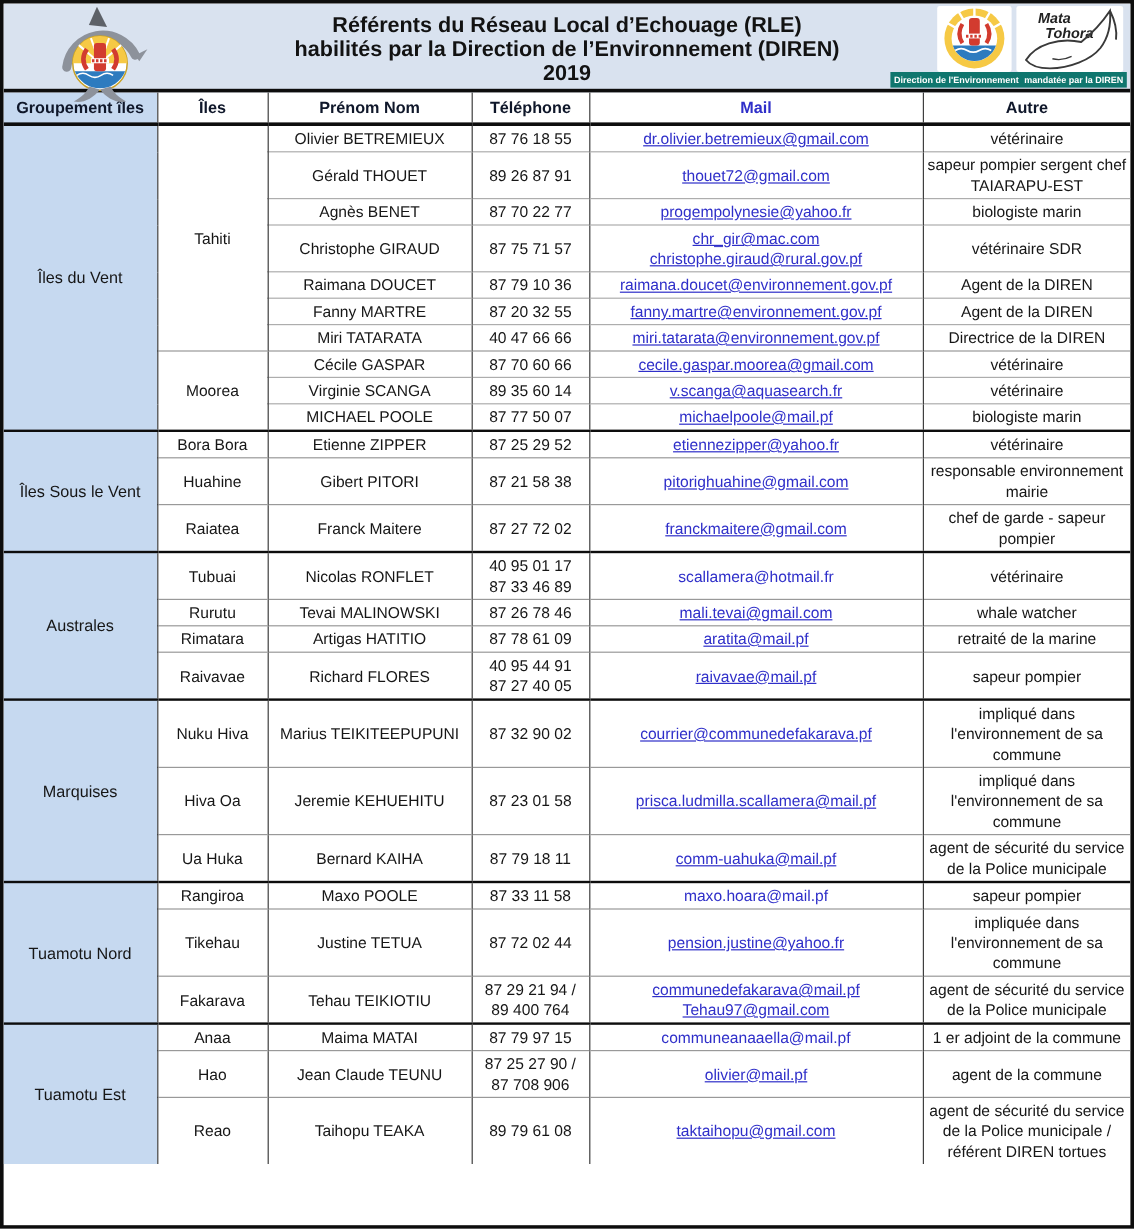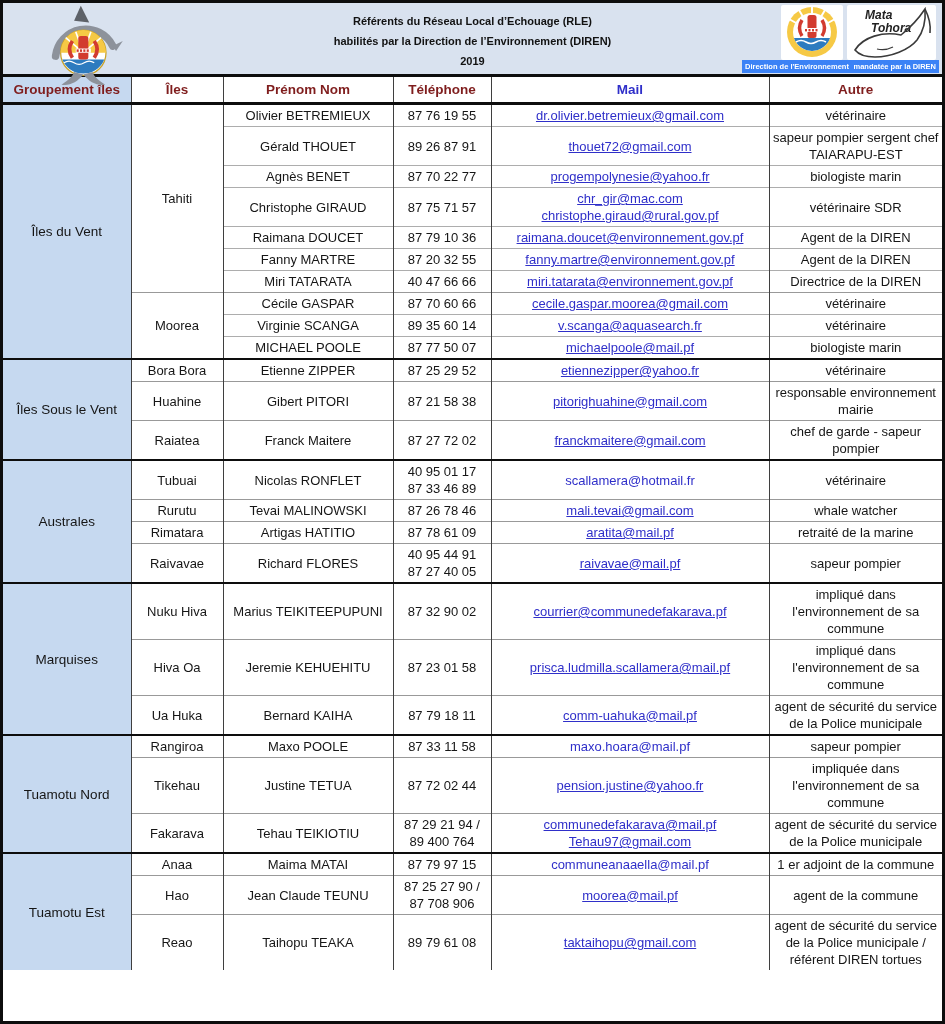--- a/index.html
+++ b/index.html
@@ -9,34 +9,34 @@
     border:3px solid #0d0d0d; font-family:"Liberation Sans", sans-serif;
     overflow:hidden;
   }
   
   .title-band {
     position:relative; height:74px; background:#d9e2ef;
     border-bottom:3px solid #0d0d0d;
   }
   .title-text {
     text-align:center; padding-top:8px; font-weight:bold;
-    font-size:11px; line-height:20px; color:#121212;
+    font-size:18px; line-height:20px; color:#121212;
   }
   .logo-left { position:absolute; left:26px; top:1px; width:112px; height:84px; z-index:3; }
   .logo-emblem-box { position:absolute; right:99px; top:2px; width:62px; height:55px; background:#fff; border-radius:2px; }
   .logo-mata-box { position:absolute; right:6px; top:2px; width:89px; height:55px; background:#fff; border-radius:2px; }
   .caption-strip {
     position:absolute; right:3px; bottom:1px; width:197px;
-    background:#3b82f6; color:#fff; font-size:7.5px; font-weight:bold;
+    background:#0f766e; color:#fff; font-size:7.5px; font-weight:bold;
     display:flex; justify-content:space-between; padding:2px 3px; letter-spacing:0;
   }
   
   table { border-collapse:collapse; width:100%; table-layout:fixed; }
   th {
-    font-size:13.5px; font-weight:bold; color:#7f1d1d;
+    font-size:13.5px; font-weight:bold; color:#0f172a;
     padding:5px 2px; background:#fff; text-align:center;
     border-bottom:3px solid #0d0d0d;
   }
   th, td { border-right:1px solid #3f3f3f; }
   th:last-child, td:last-child { border-right:none; }
   th.hdr-group { background:#c6d9f0; }
   th.hdr-mail { color:#2f2fc9; }
   td {
     font-size:13px; line-height:17px; padding:2px 3px;
     text-align:center; vertical-align:middle; color:#161616;
@@ -150,21 +150,21 @@
         <th>Téléphone</th>
         <th class="hdr-mail">Mail</th>
         <th>Autre</th>
       </tr>
     </thead>
     <tbody>
         <tr>
           <td class="group-cell" rowspan="10">Îles du Vent</td>
           <td class="island-cell" rowspan="7">Tahiti</td>
           <td class="name-cell">Olivier BETREMIEUX</td>
-          <td class="phone-cell">87 76 19 55</td>
+          <td class="phone-cell">87 76 18 55</td>
           <td class="mail-cell"><span class="email u">dr.olivier.betremieux@gmail.com</span></td>
           <td class="role-cell">vétérinaire</td>
         </tr>
         <tr class="person-sep">
           <td class="name-cell">Gérald THOUET</td>
           <td class="phone-cell">89 26 87 91</td>
           <td class="mail-cell"><span class="email u">thouet72@gmail.com</span></td>
           <td class="role-cell">sapeur pompier sergent chef TAIARAPU-EST</td>
         </tr>
         <tr class="person-sep">
@@ -316,21 +316,21 @@
           <td class="island-cell" rowspan="1">Anaa</td>
           <td class="name-cell">Maima MATAI</td>
           <td class="phone-cell">87 79 97 15</td>
           <td class="mail-cell"><span class="email">communeanaaella@mail.pf</span></td>
           <td class="role-cell">1 er adjoint de la commune</td>
         </tr>
         <tr class="island-start">
           <td class="island-cell" rowspan="1">Hao</td>
           <td class="name-cell">Jean Claude TEUNU</td>
           <td class="phone-cell">87 25 27 90 /<br>87 708 906</td>
-          <td class="mail-cell"><span class="email u">moorea@mail.pf</span></td>
+          <td class="mail-cell"><span class="email u">olivier@mail.pf</span></td>
           <td class="role-cell">agent de la commune</td>
         </tr>
         <tr class="island-start">
           <td class="island-cell" rowspan="1">Reao</td>
           <td class="name-cell">Taihopu TEAKA</td>
           <td class="phone-cell">89 79 61 08</td>
           <td class="mail-cell"><span class="email u">taktaihopu@gmail.com</span></td>
           <td class="role-cell">agent de sécurité du service de la Police municipale / référent DIREN tortues</td>
         </tr>
       </tbody>

